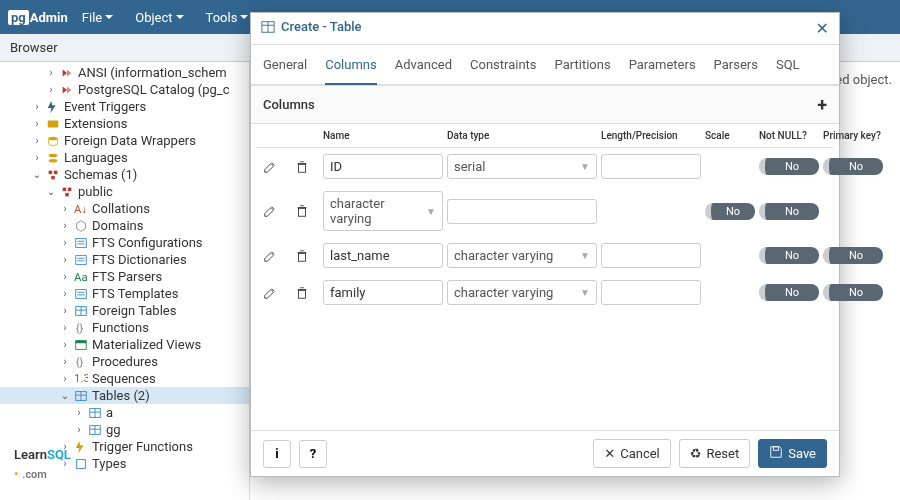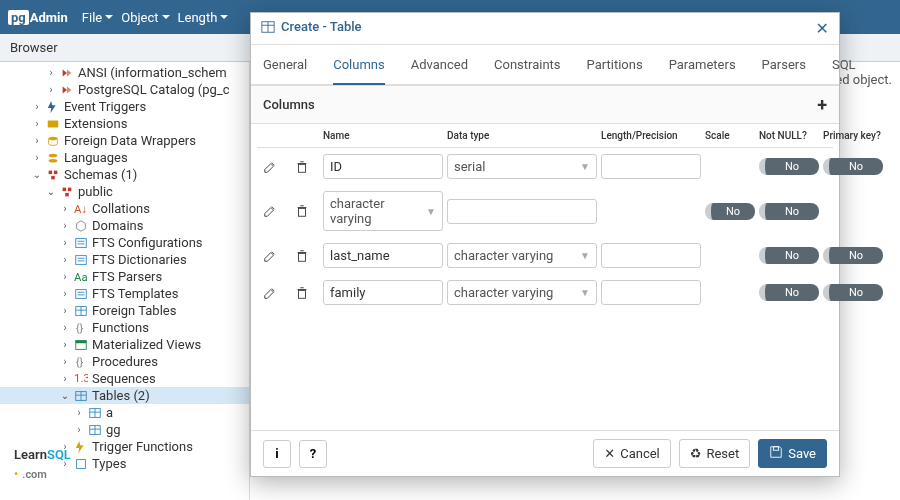--- a/index.html
+++ b/index.html
@@ -12,21 +12,21 @@
 .browser-label{background:#eef2f6;padding:6px 10px;border-bottom:1px solid #ccc;color:#333}
 .main{display:flex;height:calc(100% - 50px)}
 .sidebar{width:250px;border-right:1px solid #ddd;overflow:hidden;padding-top:2px}
 .tree-item{display:flex;align-items:center;gap:4px;padding:1px 0;color:#333;cursor:pointer;white-space:nowrap}
 .tree-item.sel{background:#d6e8f5}
 .chev{display:inline-block;width:10px;text-align:center;color:#555;font-size:10px}
 .content{flex:1;padding:10px;color:#555}
 .dialog{position:absolute;top:12px;left:250px;width:590px;height:465px;background:#fff;border:1px solid #bbb;box-shadow:0 6px 24px rgba(0,0,0,.3);display:flex;flex-direction:column}
 .dlg-title{display:flex;align-items:flex-start;justify-content:space-between;padding:6px 10px;border-bottom:1px solid #ddd;color:#326690;font-weight:500}
 .dlg-title-left{display:flex;align-items:center;gap:6px}
-.tabs{display:flex;gap:26px;padding:6px 12px;border-bottom:1px solid #ddd}
+.tabs{display:flex;gap:18px;padding:6px 12px;border-bottom:1px solid #ddd}
 .tab{color:#555;padding:6px 0;cursor:pointer}
 .tab.active{color:#326690;border-bottom:2px solid #326690;margin-bottom:-7px}
 .form-row{display:flex;align-items:center;padding:10px 12px;gap:10px}
 .form-label{color:#555;width:140px}
 .form-input{flex:1;border:1px solid #ccc;border-radius:3px;padding:6px 8px;color:#888;background:#fff}
 .section-hdr{display:flex;justify-content:space-between;align-items:center;padding:8px 12px;border-top:1px solid #ddd;border-bottom:1px solid #ddd;background:#fafafa;font-weight:500;color:#333}
 .plus{font-size:18px;font-weight:bold;cursor:pointer}
 .grid{padding:0 6px}
 .grid-header,.grid-row{display:grid;grid-template-columns:28px 28px 120px 150px 100px 50px 60px 60px;gap:4px;align-items:center;padding:6px 2px}
 .grid-header{color:#333;font-weight:500;border-bottom:1px solid #ddd}
@@ -49,31 +49,31 @@
 svg{width:14px;height:14px}
 </style>
 </head>
 <body>
 
 <div class="topbar">
   <div class="logo">
     <span class="logo-box">pg</span>
       <span>Admin</span>
   </div>
-  <div id="menus" style="display:flex;gap:8px">
+  <div id="menus" style="display:flex;gap:22px">
       <div class="menu-item">
         <span>File</span>
         <span class="caret-down"></span>
       </div>
       <div class="menu-item">
         <span>Object</span>
         <span class="caret-down"></span>
       </div>
       <div class="menu-item">
-        <span>Length</span>
+        <span>Tools</span>
         <span class="caret-down"></span>
       </div>
     </div>
 </div>
 
 <div class="browser-label">Browser</div>
 
 <div class="main">
   <div class="sidebar" id="tree">
       <div class="tree-item" style="padding-left: 46px;">

